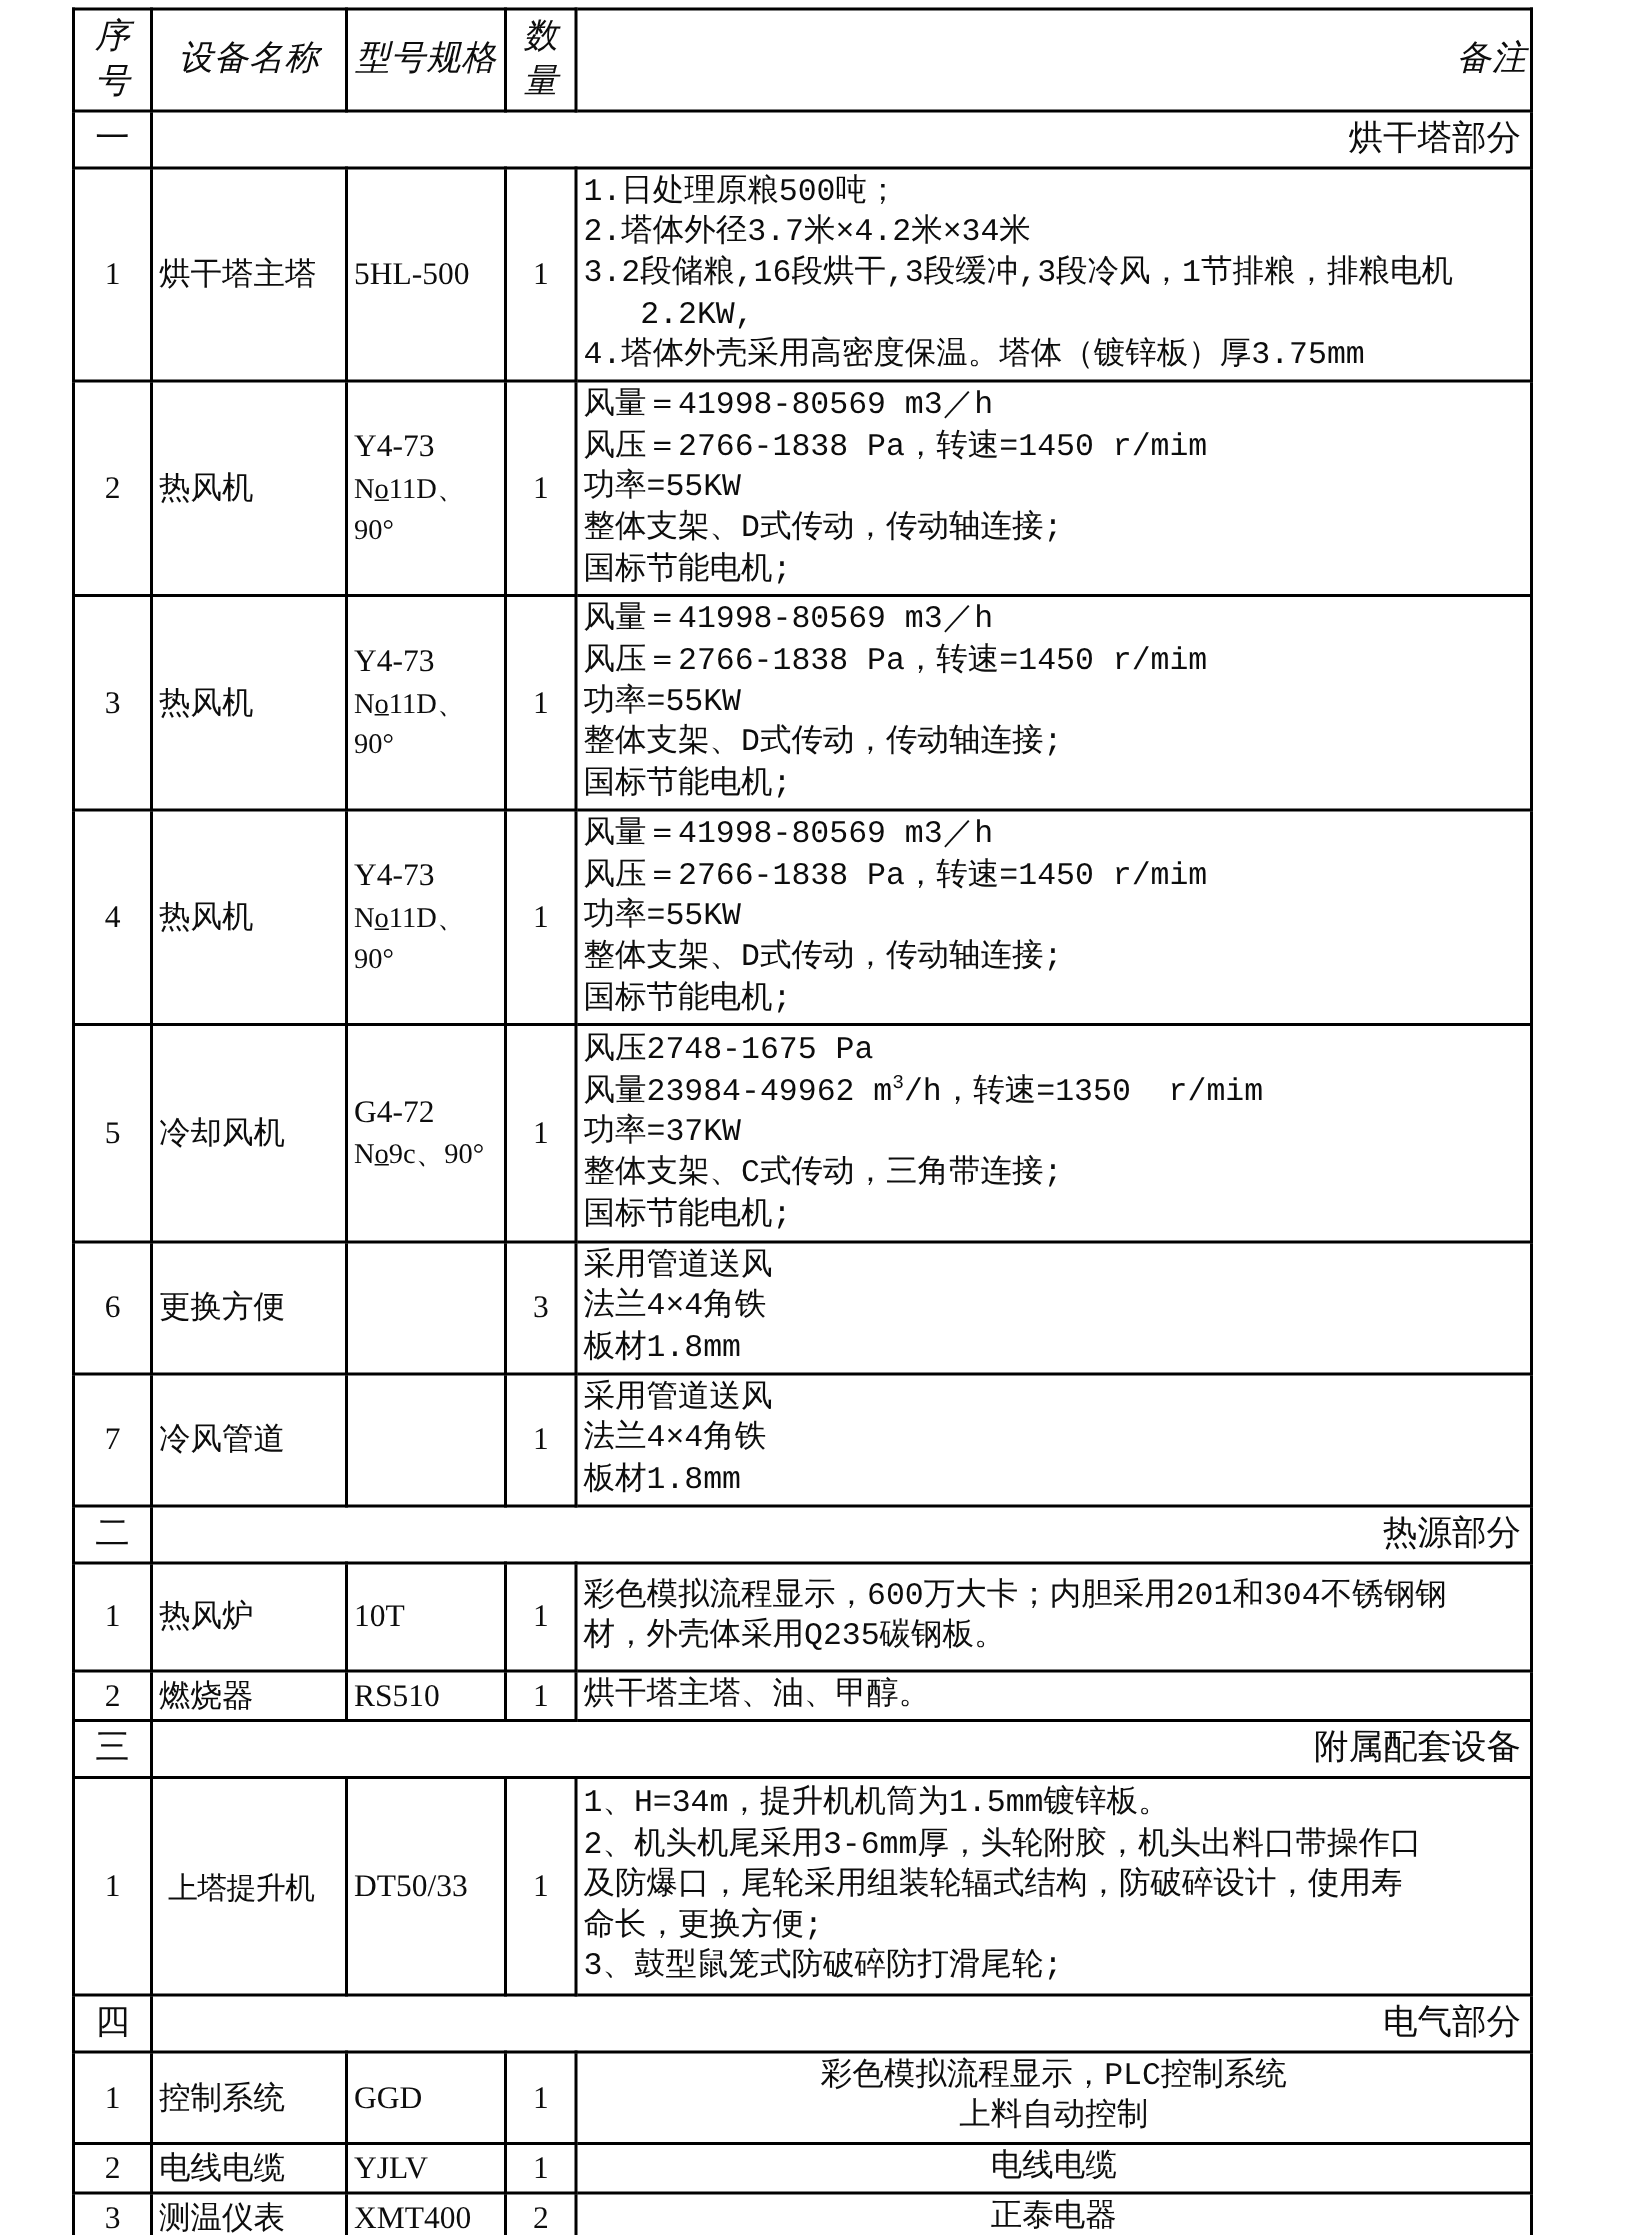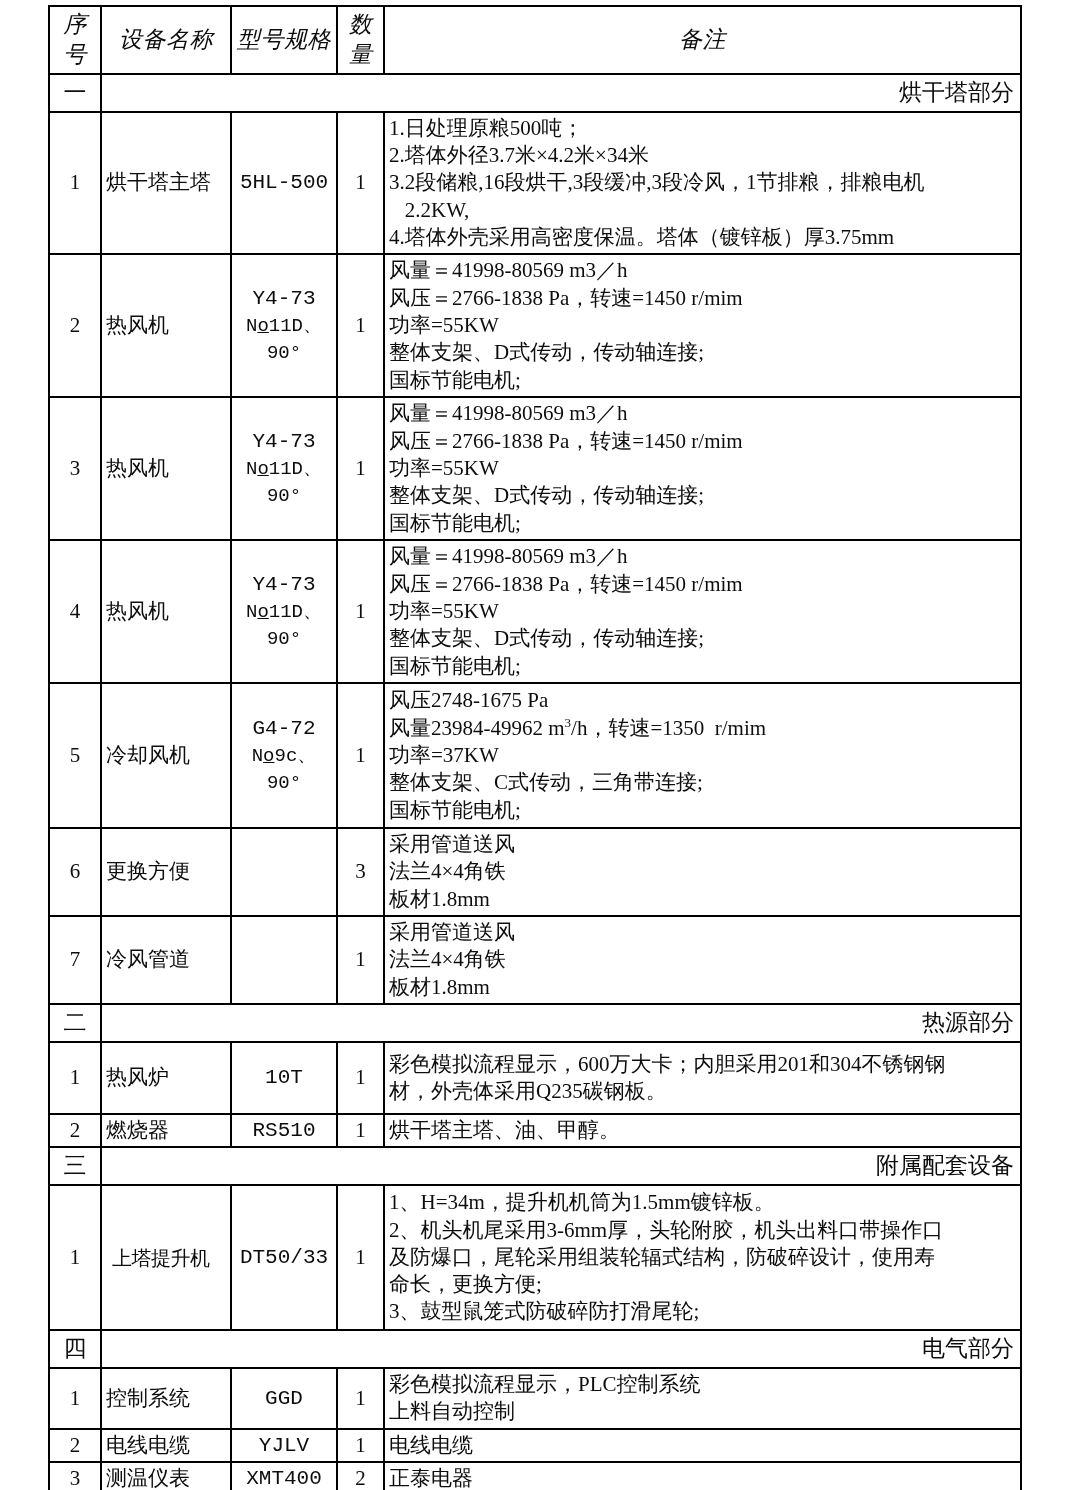--- a/index.html
+++ b/index.html
@@ -40,54 +40,53 @@
 
   
   tr.hdr td {
     text-align: center;
     font-size: 23px;
     padding: 3px 2px;
     font-family: "DejaVu Sans", "Liberation Sans", sans-serif;
     font-weight: 400;
     letter-spacing: .5px;
   }
-  tr.hdr td.remark-h { font-size: 23px; }
+  tr.hdr td.remark-h { font-size: 23px; text-align: right; }
 
   
   tr.section td {
     font-family: "DejaVu Sans", "Liberation Sans", sans-serif;
     font-size: 23px;
     padding: 3px 6px;
   }
   tr.section td.sec-no { text-align: center; }
   tr.section td.sec-title { text-align: right; }
   .name-cell {
     text-align: left;
     font-family: "DejaVu Sans", "Liberation Sans", sans-serif;
     font-size: 22px;
     white-space: nowrap;
   }
   .name-cell.tight { font-size: 20px; letter-spacing: -0.5px; padding-left: 10px; }
   .model-cell {
-    text-align: center;
-    font-family: Liberation Mono, monospace;
+    font-family: Liberation Serif, serif;
     font-size: 21px;
     line-height: 1.25;
   }
   .model-cell .small { font-size: 19px; }
   .qty-cell { text-align: center; font-size: 21px; }
 
   .remark {
-    font-family: Liberation Serif, serif;
+    font-family: Liberation Mono, monospace;
     font-size: 21.5px;
     line-height: 1.36;
     text-align: left;
     white-space: pre-wrap;
   }
-  .remark.centered { text-align: left; }
+  .remark.centered { text-align: center; }
 
   .u { text-decoration: underline; }
   sup { font-size: .62em; vertical-align: super; line-height: 0; }
 
   
   .h-hdr  { height: 37px; font-style: italic; }
   .h-sec  { height: 29px; }
   .h-r1   { height: 142px; }
   .h-fan  { height: 143px; }
   .h-cool { height: 145px; }

